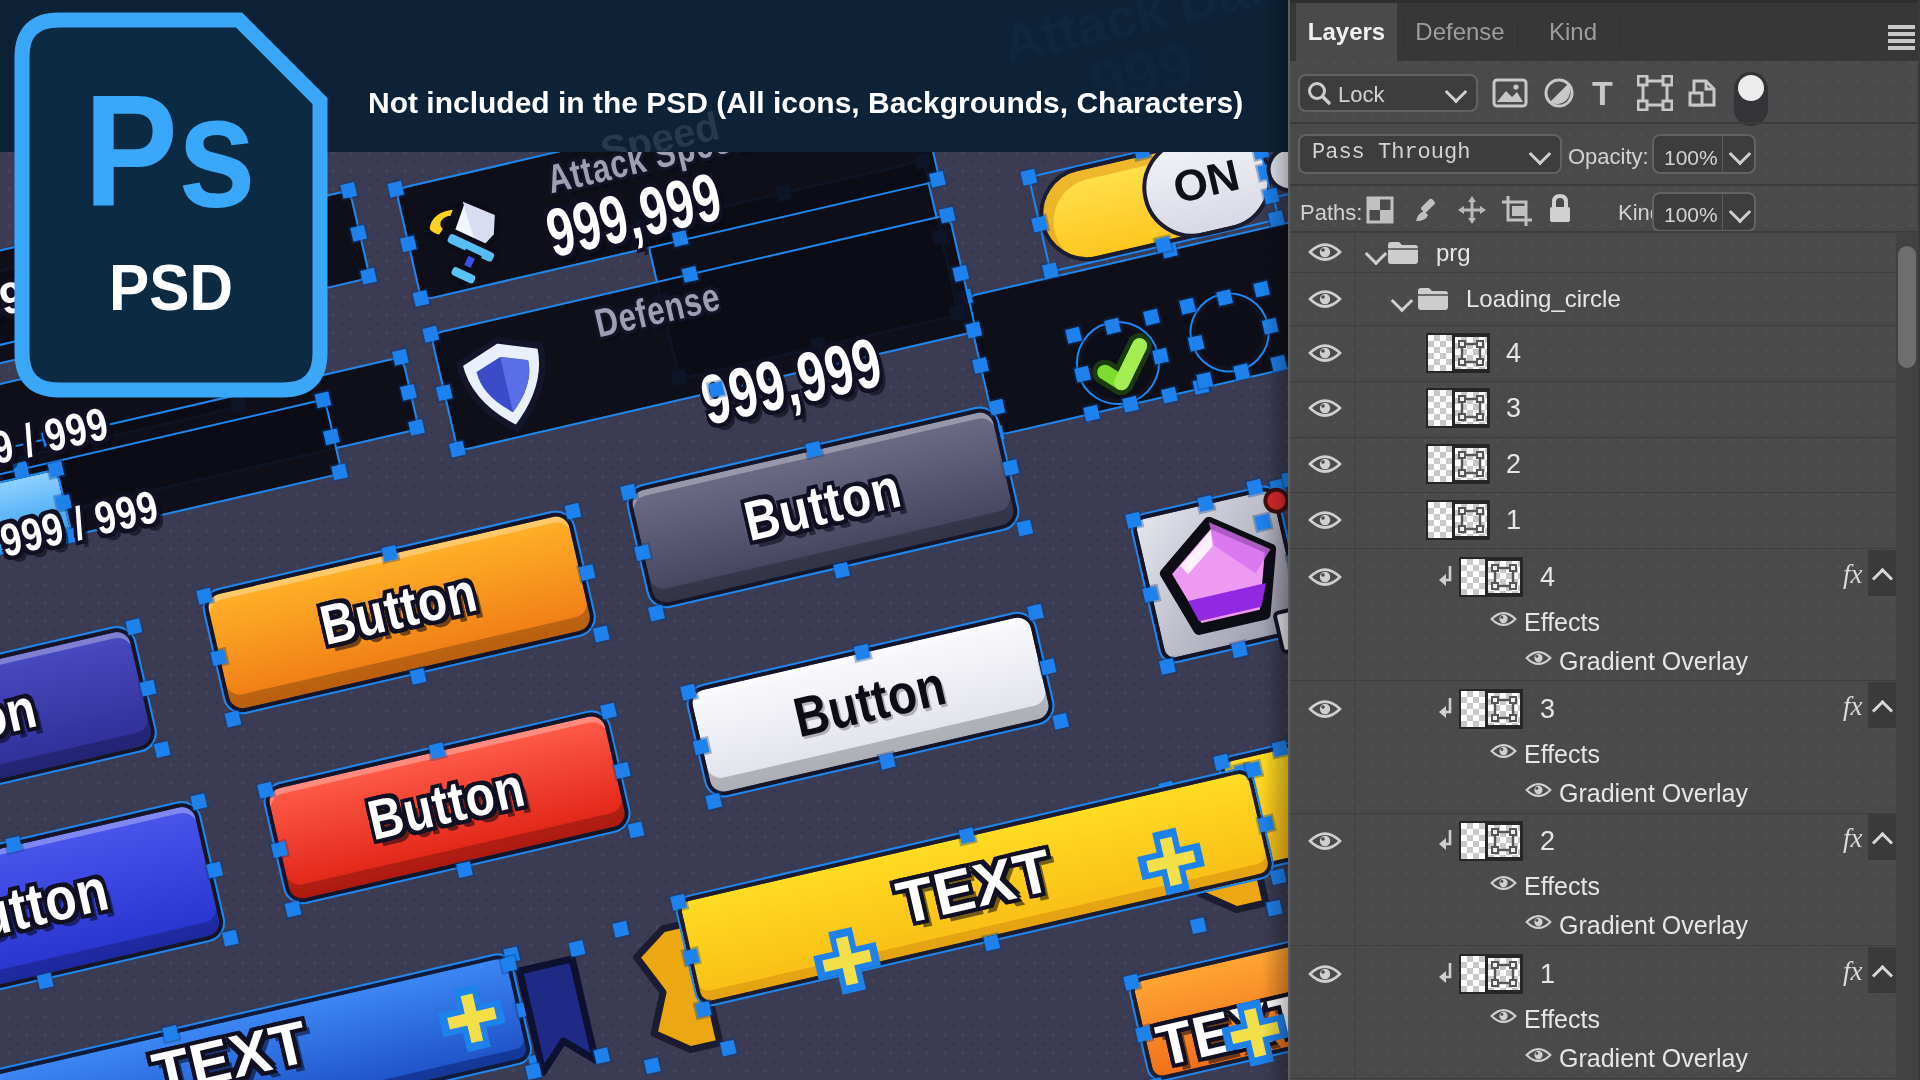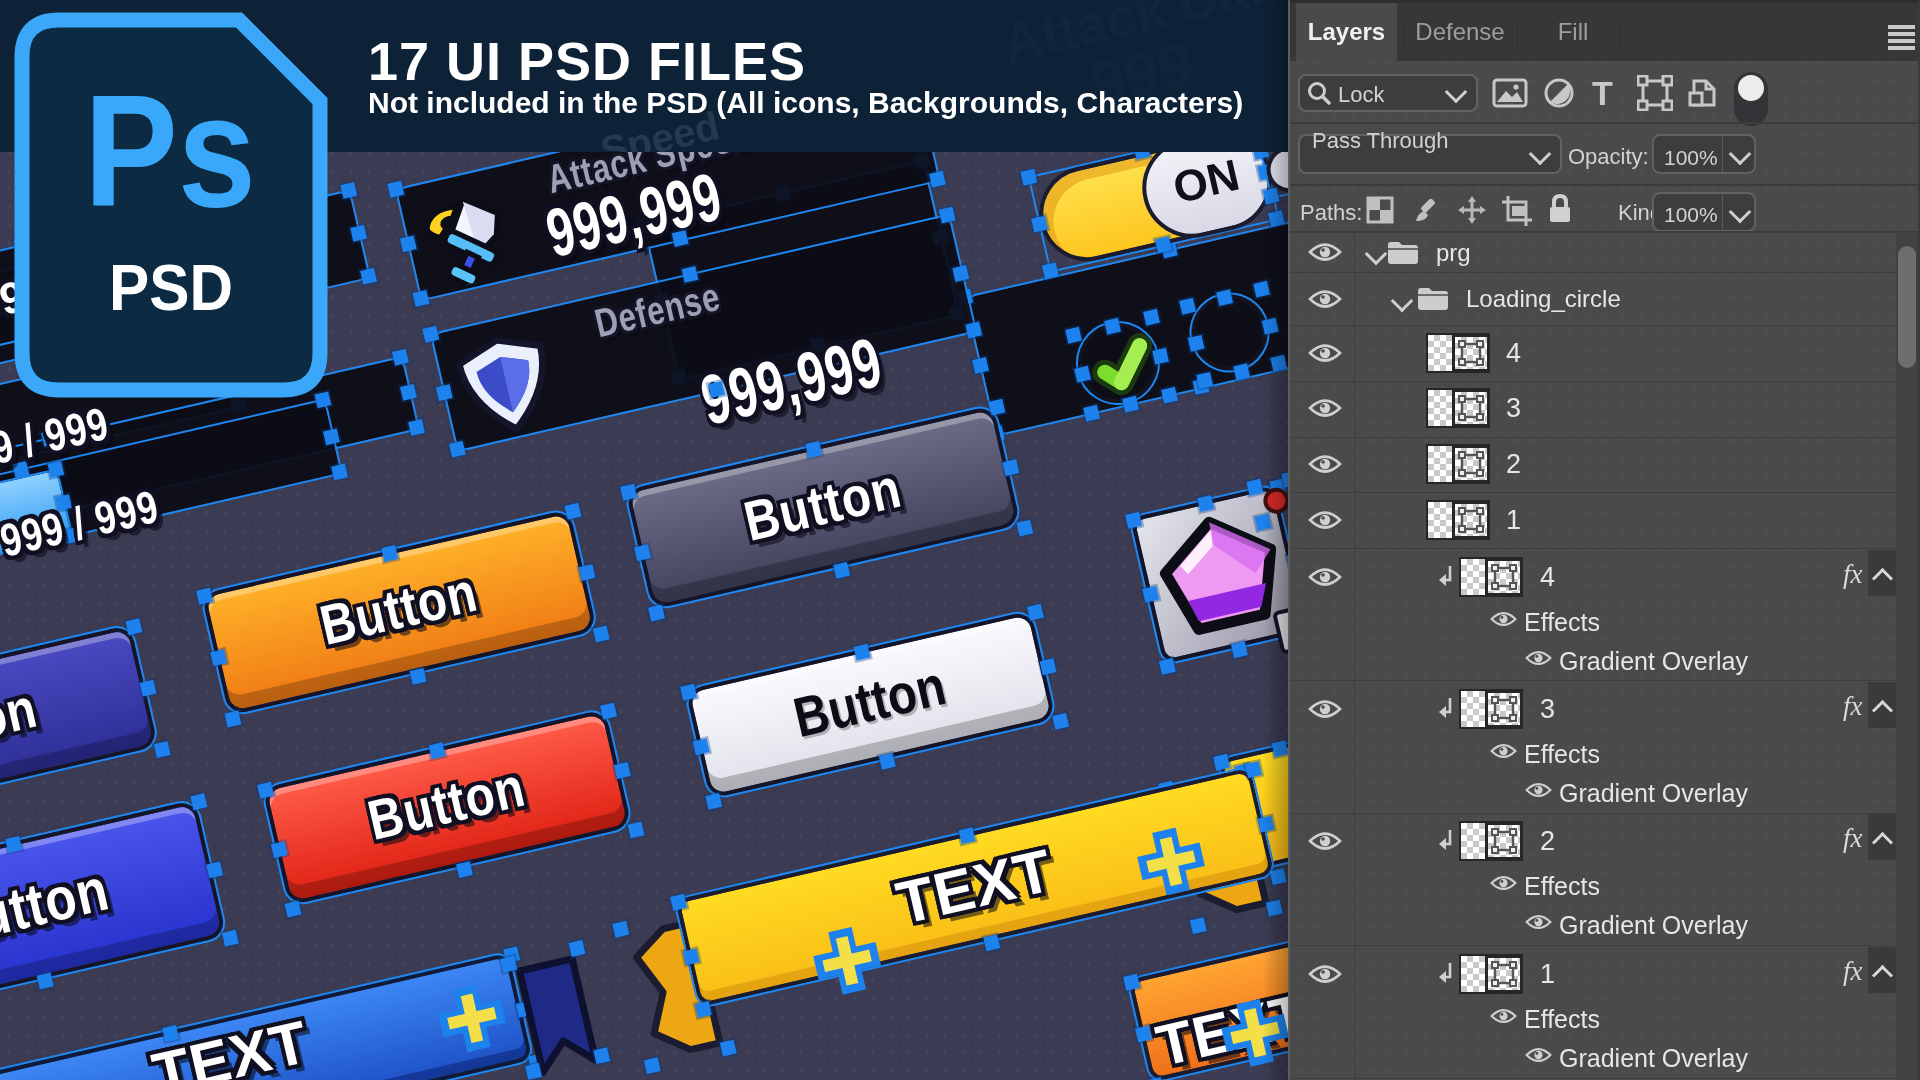--- a/index.html
+++ b/index.html
@@ -344,34 +344,33 @@
         <i class="h" style="left:-8px;top:45px"></i>
       </div>
 <div class="rot" style="position:absolute;left:0;top:0;width:30px;height:44px;transform:translate(1272px,612px) rotate(-13deg);transform-origin:0 0;z-index:4;">
         <div style="position:absolute;left:0;top:0;width:30px;height:44px;background:#e8e8ee;border:4px solid #15152a;border-radius:6px;box-sizing:border-box;"></div>
       </div>
 <div style="position:absolute;right:0;top:0;width:26px;height:1080px;background:linear-gradient(90deg,rgba(0,0,0,0),rgba(0,0,0,0.28));z-index:25;"></div>
 <div id="banner">
 <div style="position:absolute;left:1000px;top:-18px;font-size:54px;font-weight:bold;color:#16324e;transform:rotate(-13deg);opacity:0.25;">Attack Dan</div>
 <div style="position:absolute;left:1090px;top:38px;font-size:62px;font-weight:bold;color:#16324e;transform:rotate(-13deg);opacity:0.22;">999</div>
 <div style="position:absolute;left:600px;top:116px;font-size:40px;font-weight:bold;color:#3d5068;transform:rotate(-13deg);opacity:0.5;">Speed</div>
-<div id="t1">17 UI PSD FILES</div>
 <div id="t2">Not included in the PSD (All icons, Backgrounds, Characters)</div>
 </div>
 <svg width="314" height="386" viewBox="0 0 314 386" style="position:absolute;left:14px;top:12px;z-index:40;">
 <path d="M45 8 L225 8 L306 89 L306 341 Q306 378 269 378 L45 378 Q8 378 8 341 L8 45 Q8 8 45 8 Z" fill="#0c2a41" stroke="#3ba7f8" stroke-width="15"></path>
 <text x="70" y="194" font-family="Liberation Sans,sans-serif" font-size="160" font-weight="bold" fill="#39a8fa" textLength="172" lengthAdjust="spacingAndGlyphs">Ps</text>
 <text x="95" y="298" font-family="Liberation Sans,sans-serif" font-size="64" font-weight="bold" fill="#ffffff" textLength="124" lengthAdjust="spacingAndGlyphs">PSD</text>
 </svg>
   </div>
   <div id="panel">
 <div id="tabbar">
         <div class="tab" id="tabL">Layers</div>
         <div class="tab" style="left:114px;width:112px;text-align:center;">Defense</div>
-        <div class="tab" style="left:236px;width:94px;text-align:center;">Fill</div>
+        <div class="tab" style="left:236px;width:94px;text-align:center;">Kind</div>
         <div style="position:absolute;left:113px;top:16px;width:1px;height:32px;background:#303030;"></div>
         <div style="position:absolute;left:227px;top:16px;width:1px;height:32px;background:#303030;"></div>
         <div style="position:absolute;left:330px;top:16px;width:1px;height:32px;background:#303030;"></div>
         <div style="position:absolute;left:598px;top:22px;width:27px;height:3.5px;background:#c9c9c9;"></div>
         <div style="position:absolute;left:598px;top:29px;width:27px;height:3.5px;background:#c9c9c9;"></div>
         <div style="position:absolute;left:598px;top:36px;width:27px;height:3.5px;background:#c9c9c9;"></div>
         <div style="position:absolute;left:598px;top:43px;width:27px;height:3.5px;background:#c9c9c9;"></div>
       </div>
       <div class="fld" style="left:8px;top:74px;width:180px;height:38px;"></div>
       <svg width="26" height="26" viewBox="0 0 26 26" style="position:absolute;left:16px;top:80px;">
@@ -399,21 +398,21 @@
       </svg>
       <svg width="34" height="36" viewBox="0 0 34 36" style="position:absolute;left:396px;top:75px;">
         <path d="M8 6 L20 6 L28 14 L28 30 L8 30 Z" fill="none" stroke="#c8c8c8" stroke-width="3"></path>
         <path d="M20 6 L20 14 L28 14" fill="none" stroke="#c8c8c8" stroke-width="3"></path>
         <rect x="4" y="18" width="12" height="12" fill="#4a4a4a" stroke="#c8c8c8" stroke-width="3"></rect>
       </svg>
       <div style="position:absolute;left:444px;top:72px;width:34px;height:54px;border-radius:17px;background:#333338;"></div>
 <div style="position:absolute;left:448px;top:75px;width:26px;height:26px;border-radius:50%;background:#ececec;"></div>
       <div class="hline" style="top:122px;"></div>
       <div class="fld" style="left:8px;top:134px;width:264px;height:40px;"></div>
-      <div class="lbl" style="left:22px;top:128px;">Pass Through</div>
+      <div class="lbl" style="left:22px;top:140px;font-family:Liberation Mono, monospace;">Pass Through</div>
       <div class="chev" style="left:242px;top:146px;"></div>
       <div class="lbl" style="left:278px;top:144px;">Opacity:</div>
       <div class="fld" style="left:362px;top:134px;width:104px;height:40px;"></div>
       <div class="lbl" style="left:374px;top:146px;font-size:21px;">100%</div>
       <div style="position:absolute;left:432px;top:136px;width:1px;height:36px;background:#5a5a5a;"></div>
       <div class="chev" style="left:442px;top:146px;"></div>
       <div class="hline" style="top:184px;"></div>
       <div class="lbl" style="left:10px;top:200px;">Paths:</div>
       <svg width="28" height="28" viewBox="0 0 28 28" style="position:absolute;left:76px;top:196px;">
         <rect x="2" y="2" width="24" height="24" fill="none" stroke="#c0c0c0" stroke-width="3"></rect>

